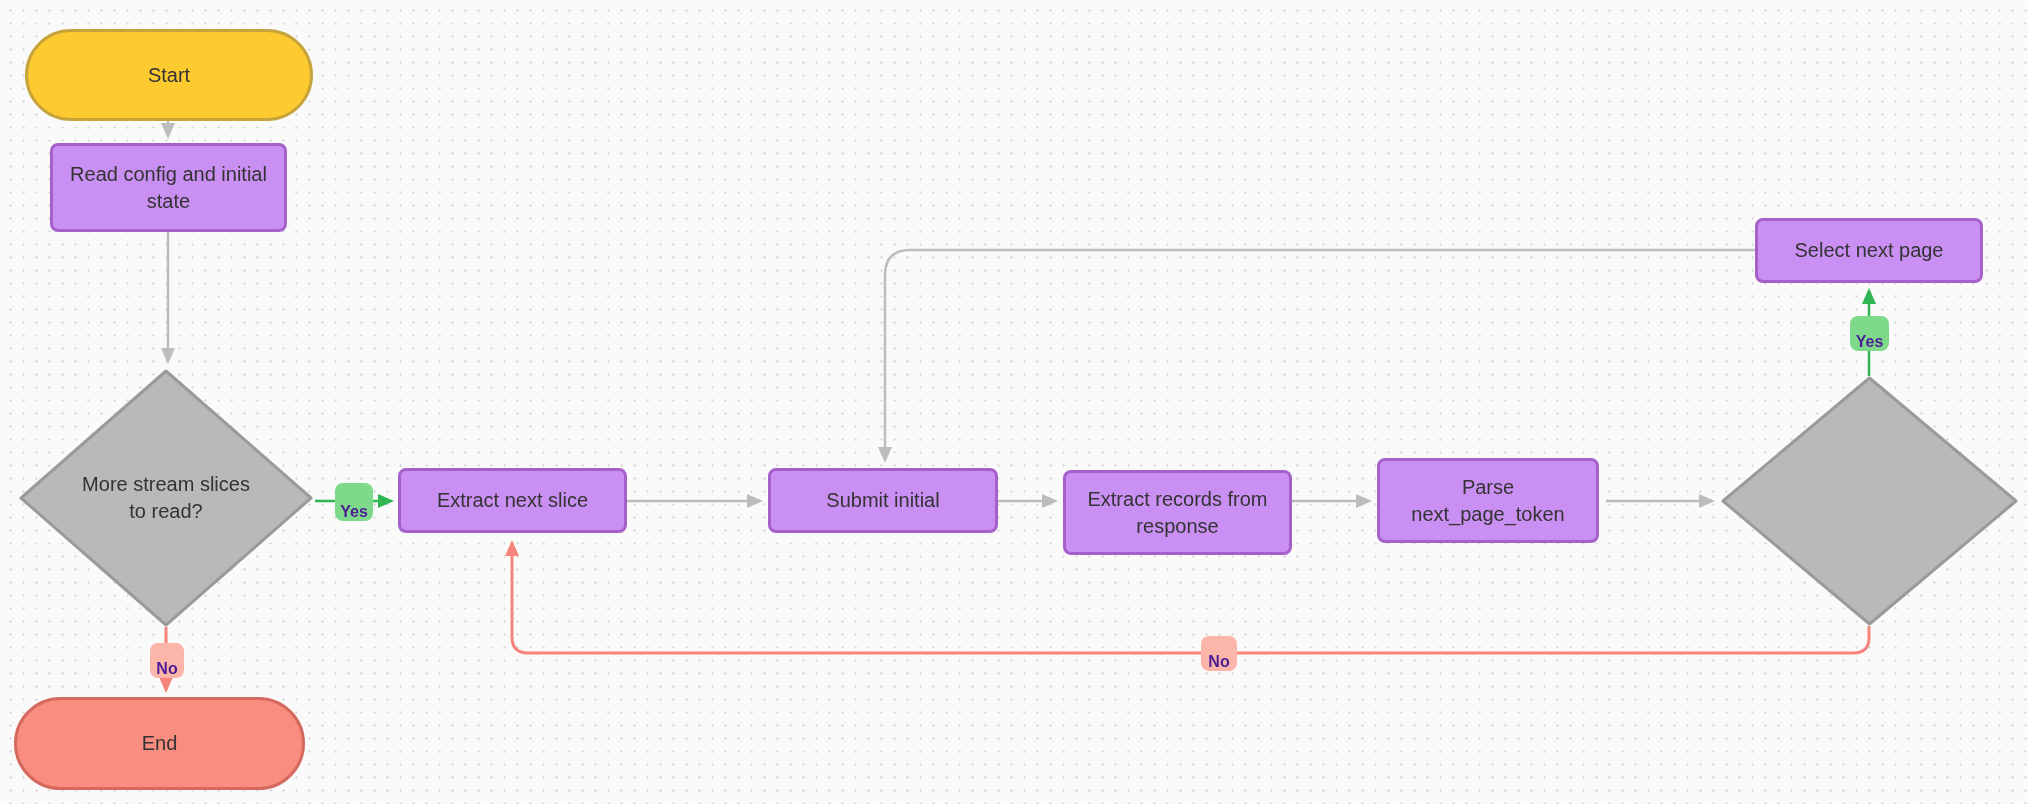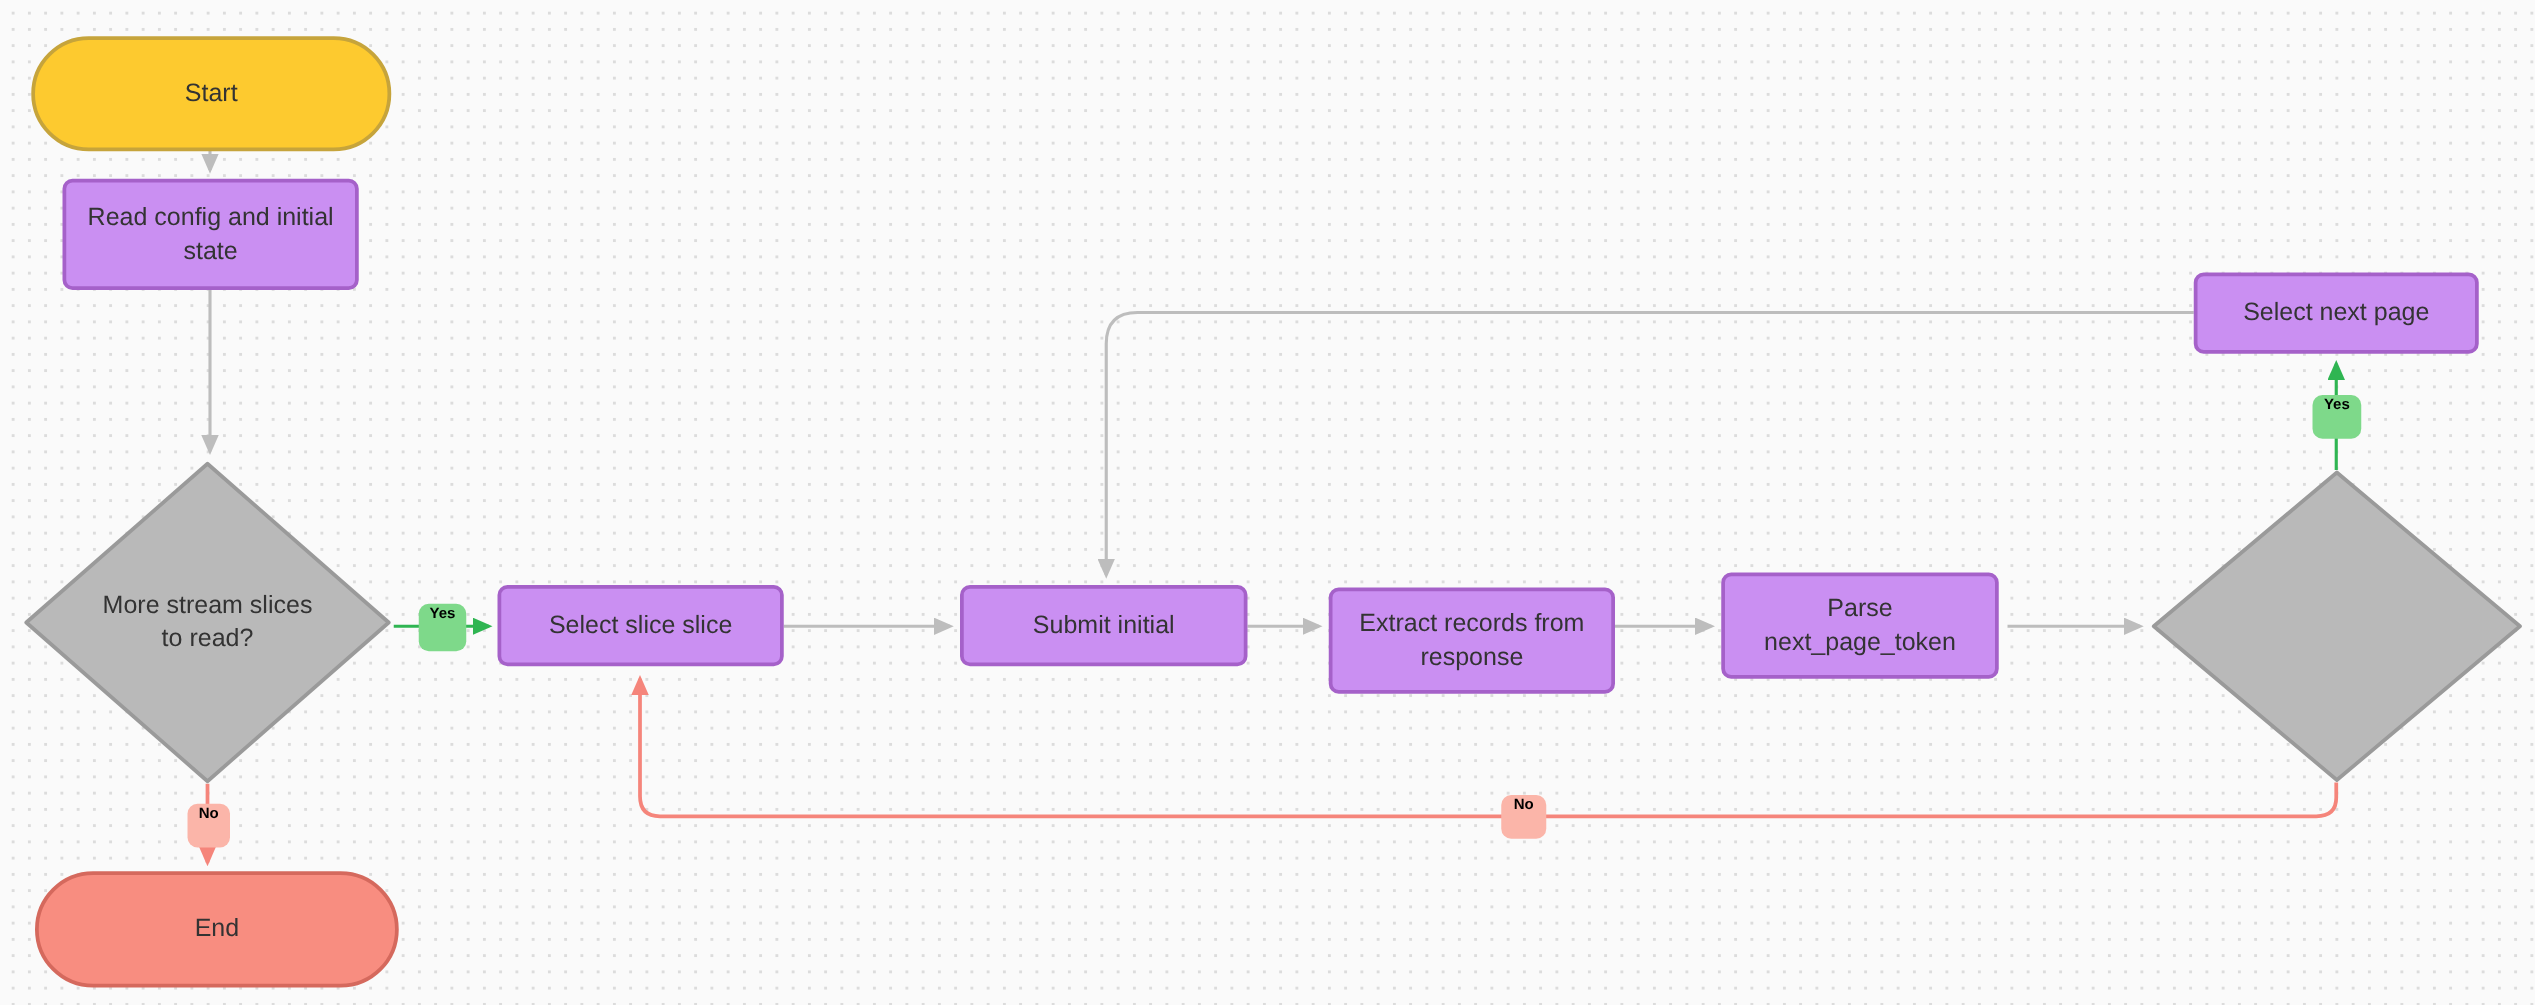--- a/index.html
+++ b/index.html
@@ -23,22 +23,22 @@
   .node.stadium{border-radius:48px;}
   .node.start{background:#fdca2f;border-color:#c6a43b;}
   .node.end{background:#f88d80;border-color:#d5695d;}
   .diamond-label{
     position:absolute;display:flex;align-items:center;justify-content:center;
     text-align:center;font-size:20px;line-height:1.35;color:#333;
     pointer-events:none;
   }
   .badge{
     position:absolute;box-sizing:border-box;
-    display:flex;align-items:flex-start;justify-content:center;
-    border-radius:8px;font-size:12px;font-weight:600;color:#000000;
+    display:flex;align-items:flex-end;justify-content:center;
+    border-radius:8px;font-size:16px;font-weight:600;color:#4c1d95;
   }
   .badge.yes{background:#7ed98a;}
   .badge.no{background:#fbb5a9;}
   .prewrap{white-space:pre-line;}
 </style>
 </head>
 <body>
 
 <div class="canvas">
 
@@ -79,42 +79,42 @@
 
   <div class="node" style="left:50px;top:143px;width:237px;height:89px;">
     <span>Read config and initial state</span>
   </div>
 
   <div class="diamond-label" style="left:76px;top:440px;width:180px;height:116px;">
     <span>More stream slices to read?</span>
   </div>
 
   <div class="node" style="left:398px;top:468px;width:229px;height:65px;">
-    <span>Select slice slice</span>
+    <span>Extract next slice</span>
   </div>
 
   <div class="node" style="left:768px;top:468px;width:230px;height:65px;">
     <span>Submit initial</span>
   </div>
 
   <div class="node" style="left:1063px;top:470px;width:229px;height:85px;justify-content:center;">
     <span>Extract records from response</span>
   </div>
 
   <div class="node" style="left:1377px;top:458px;width:222px;height:85px;">
     <span class="prewrap">Parse
 next_page_token</span>
   </div>
 
 
   <div class="node" style="left:1755px;top:218px;width:228px;height:65px;">
     <span>Select next page</span>
   </div>
 
-  <div class="node stadium end" style="left:28px;top:697px;width:291px;height:93px;">
+  <div class="node stadium end" style="left:14px;top:697px;width:291px;height:93px;">
     <span>End</span>
   </div>
 
   <div class="badge yes" style="left:335px;top:483px;width:38px;height:38px;">
     <span>Yes</span>
   </div>
 
   <div class="badge no" style="left:150px;top:643px;width:34px;height:35px;">
     <span>No</span>
   </div>

